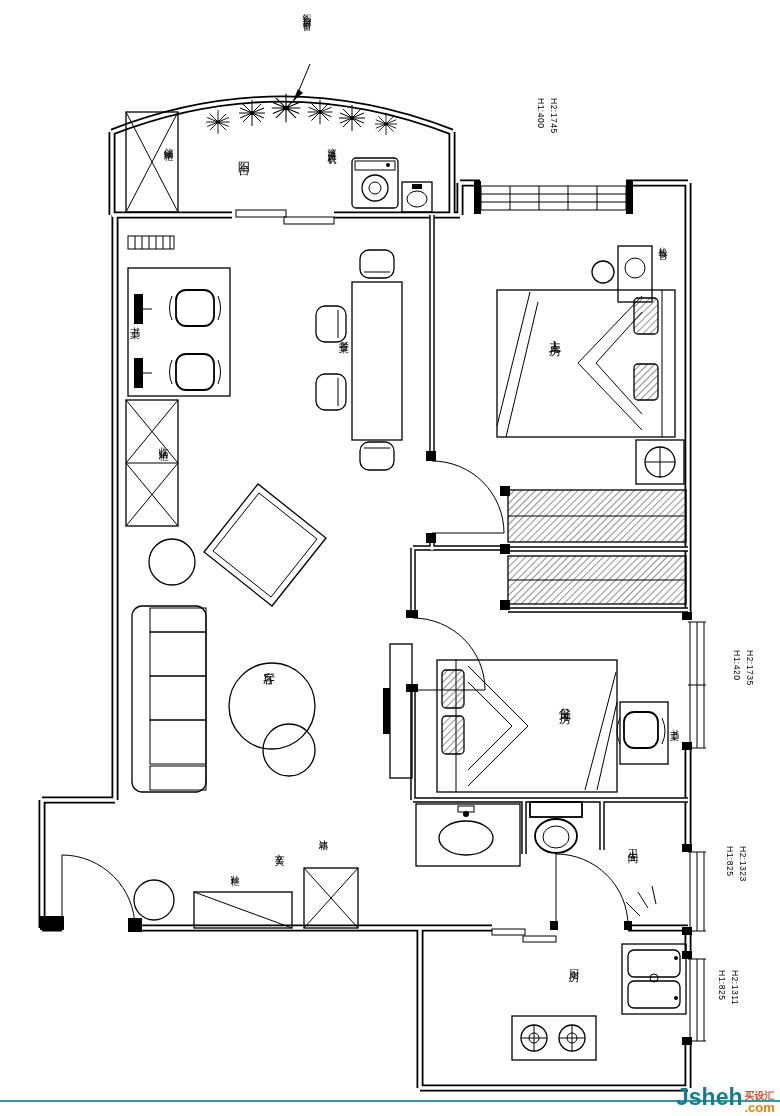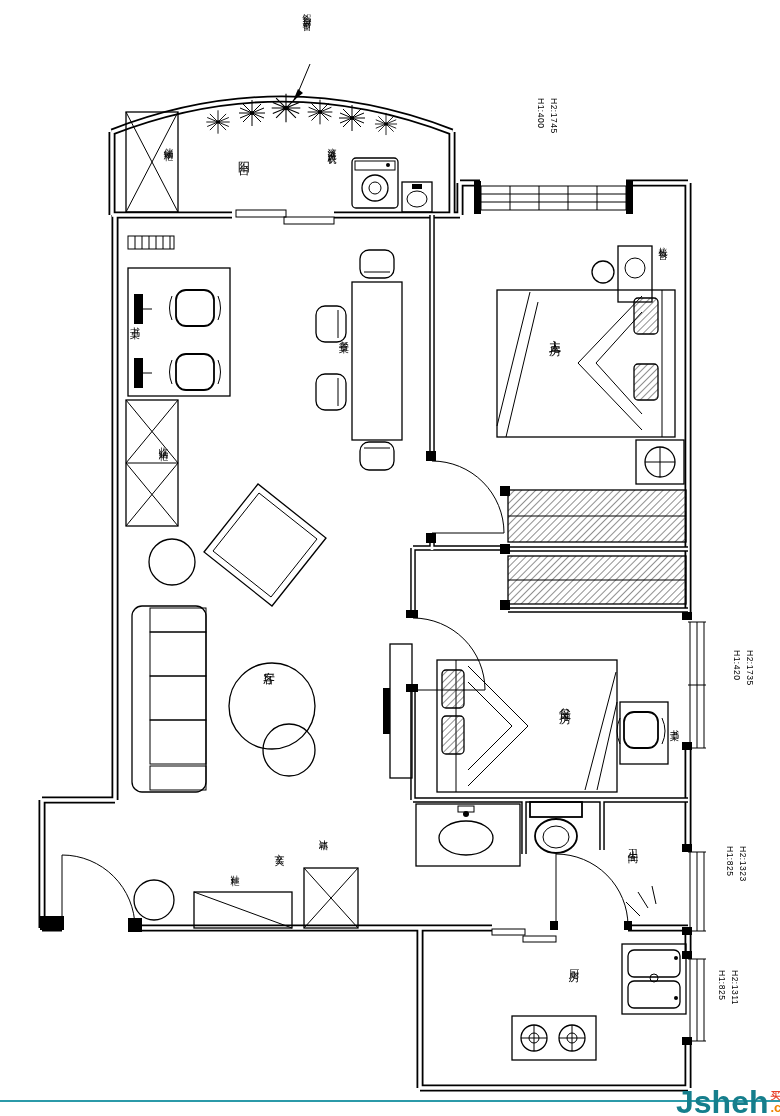--- a/index.html
+++ b/index.html
@@ -18,21 +18,21 @@
   .hatchf{fill:url(#hatch);stroke:#000;stroke-width:1.3}
   
   .vlabel{position:absolute;writing-mode:vertical-rl;text-orientation:upright;color:#000;
           letter-spacing:2px;line-height:1;white-space:nowrap}
   
   .dim{position:absolute;writing-mode:vertical-lr;text-orientation:mixed;font-size:8.5px;
        color:#000;letter-spacing:.5px;line-height:1.5}
   
   .rule{position:absolute;left:0;top:1100px;width:780px;height:2px;background:#2b9aa9}
   .brand{position:absolute;left:676px;top:1087px;display:flex;align-items:flex-start;gap:2px}
-  .b-name{font-size:32px;font-weight:bold;color:#157e8c;line-height:.95}
+  .b-name{font-size:23px;font-weight:bold;color:#157e8c;line-height:.95}
   .b-col{display:flex;flex-direction:column;line-height:1.1;padding-top:3px}
   .b-cn{color:#e8412c;font-size:10px;font-weight:bold}
   .b-tld{color:#ef8200;font-size:13px;font-weight:bold}
 </style>
 </head>
 <body>
 
 <div id="stage">
 
   <svg id="plan-svg" width="780" height="1116" viewBox="0 0 780 1116">

